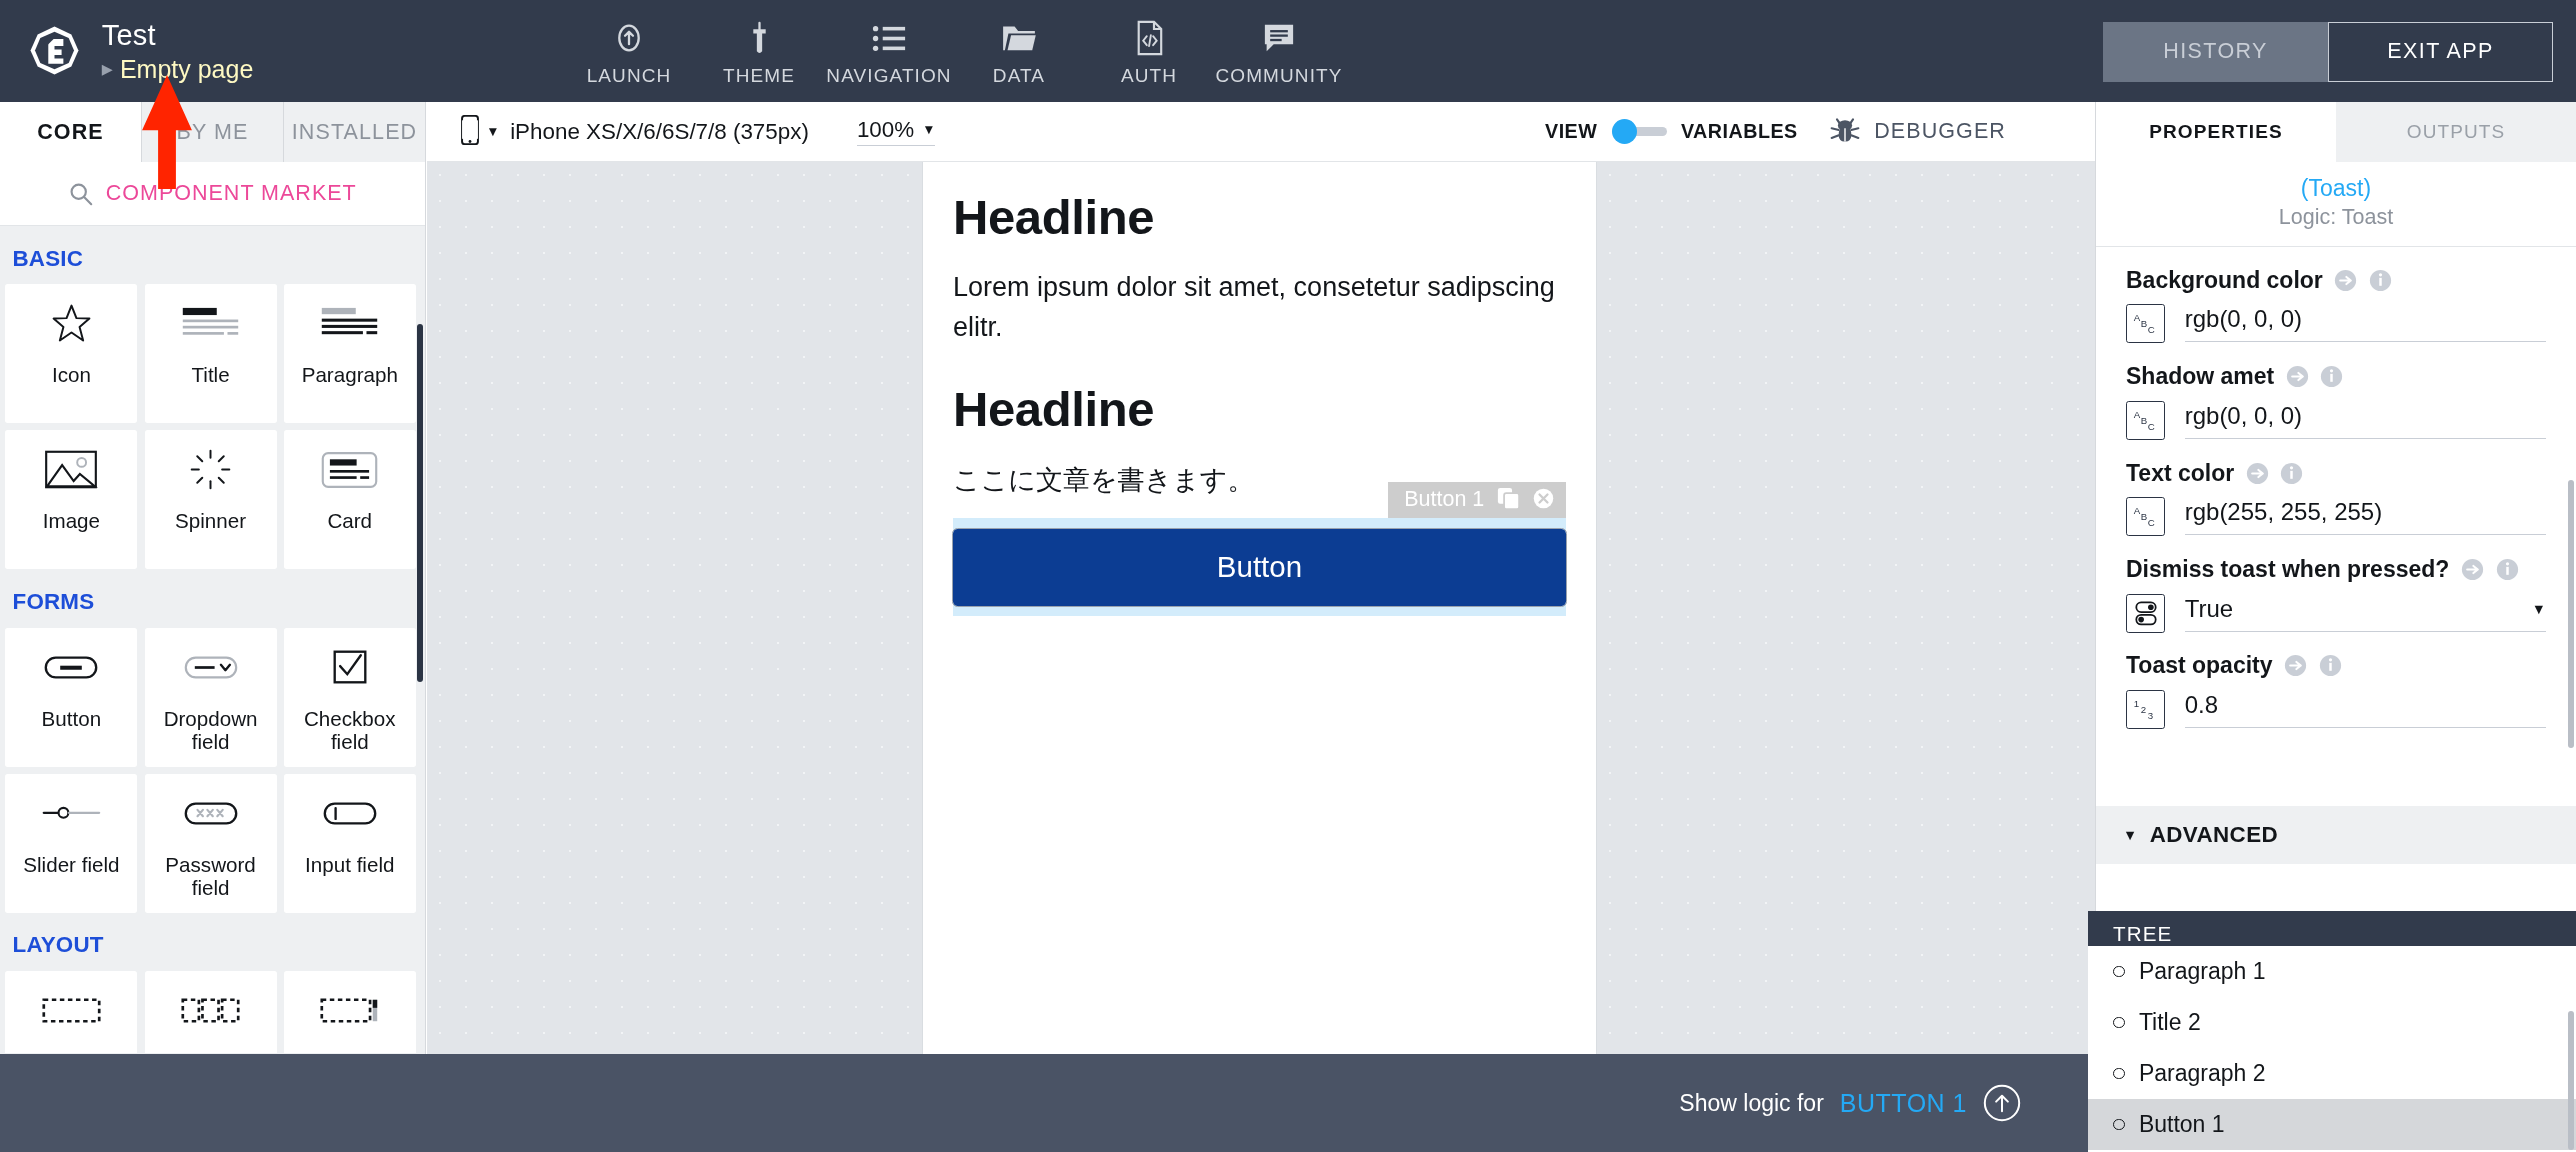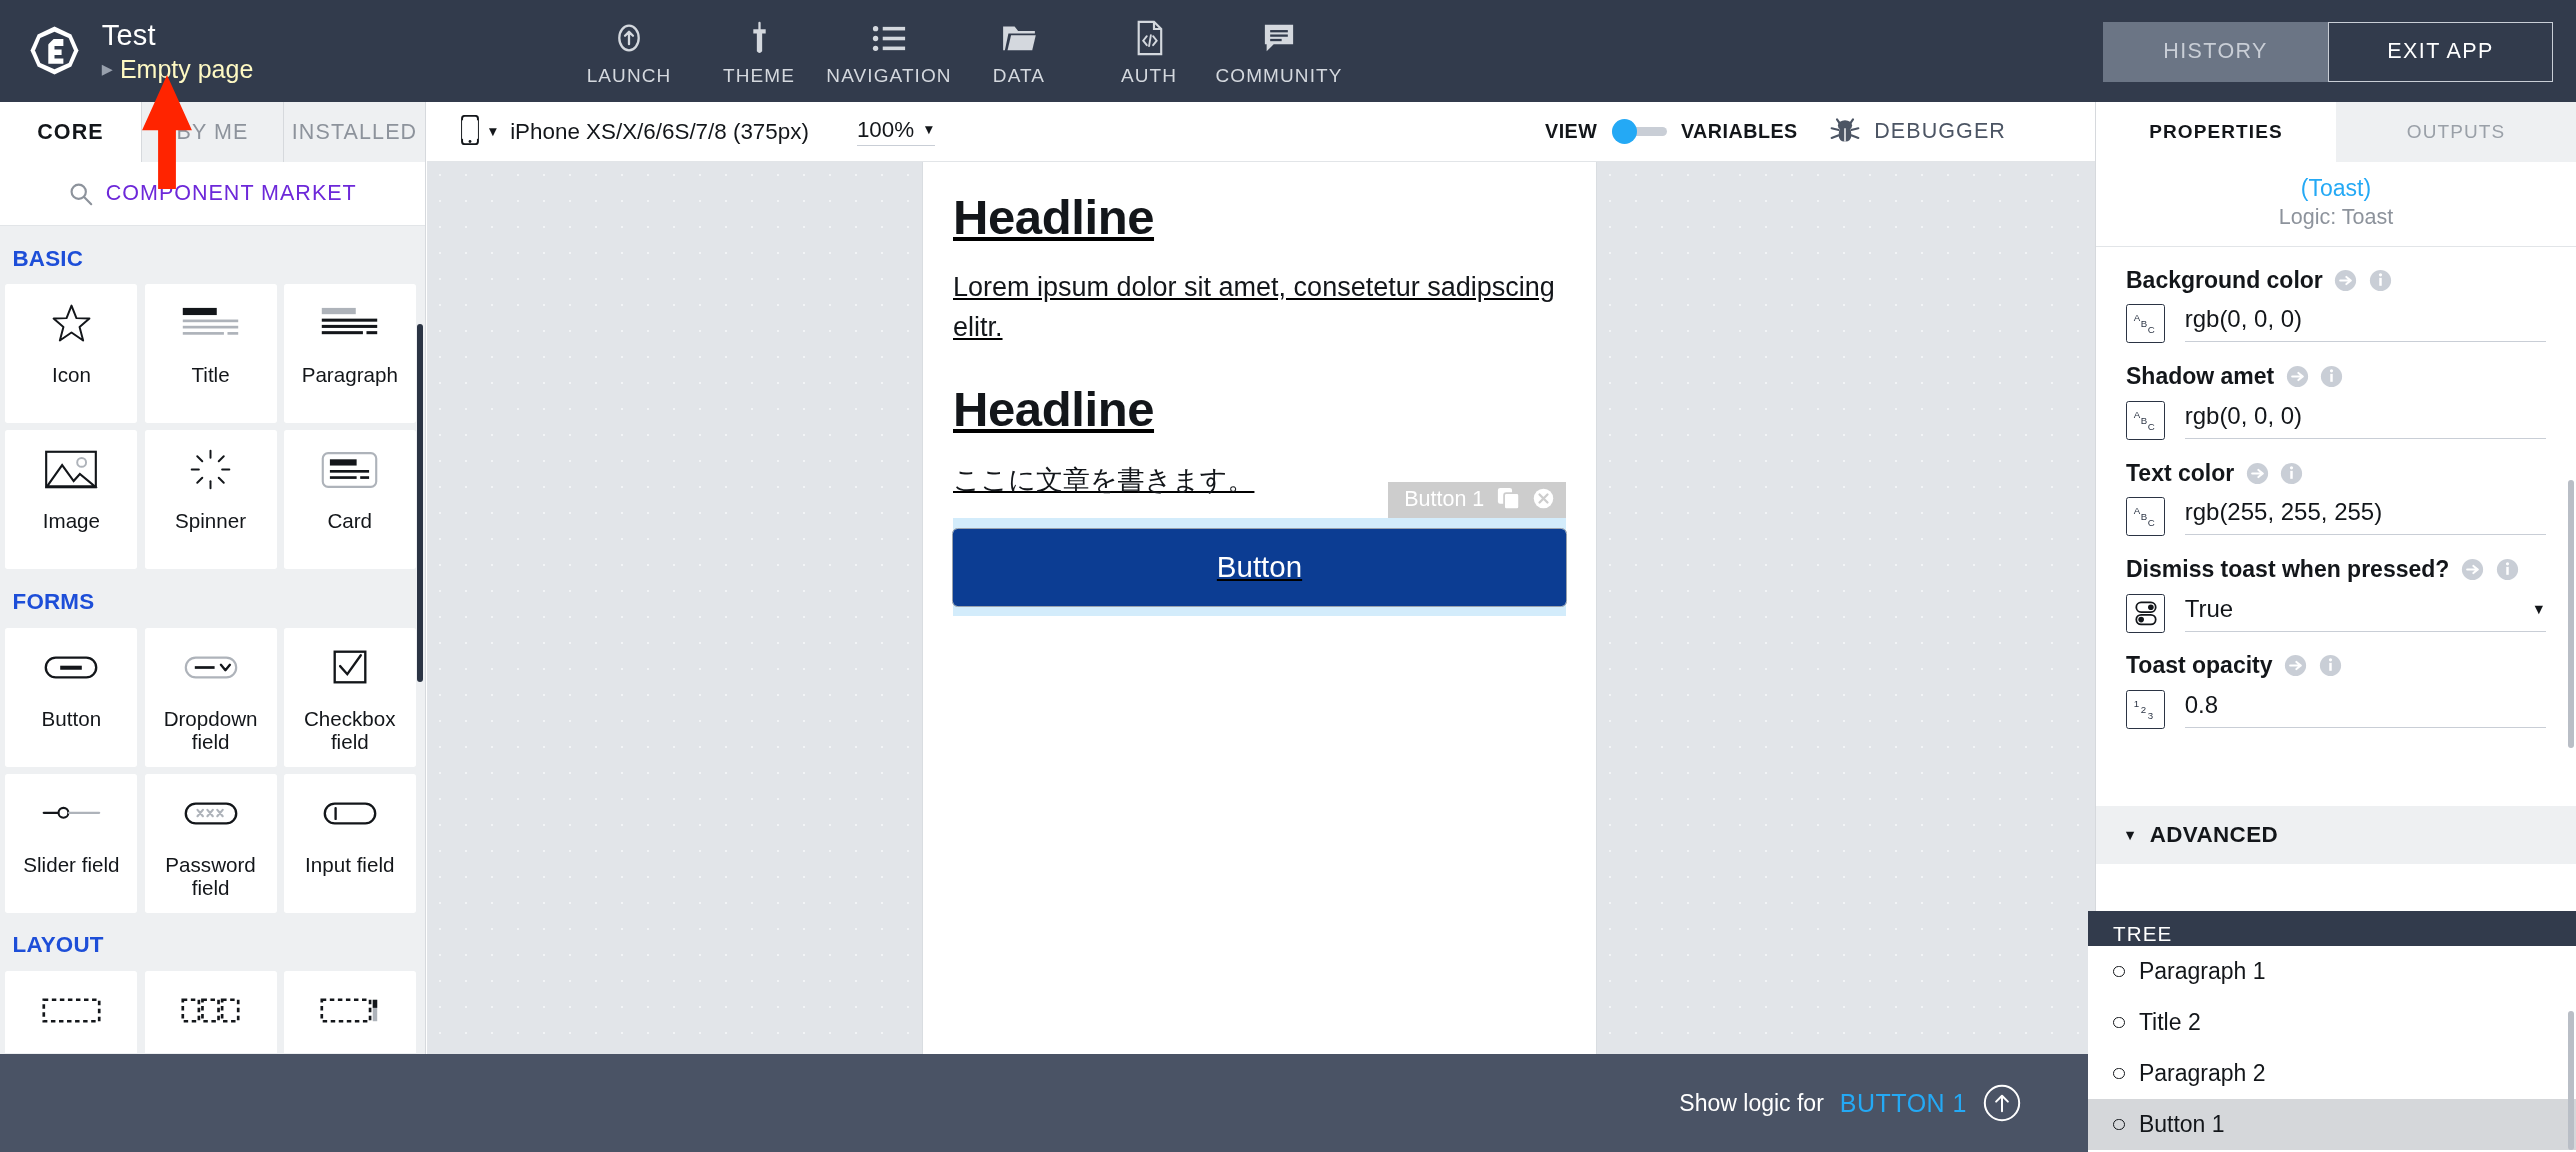--- a/index.html
+++ b/index.html
@@ -56,21 +56,21 @@
     font-size: 21.5px; letter-spacing: 1.1px; color: #8d939c; cursor: pointer;
     border-right: 0.9px solid #d6d9dd;
   }
   .lp-tab:last-child { border-right: none; }
   .lp-tab.active { background: #ffffff; color: #13161a; font-weight: 600; }
   .lp-search {
     height: 64px; background: #ffffff; display: flex; align-items: center;
     justify-content: center; border-bottom: 0.9px solid #e2e5e8;
   }
   .lp-search .sicon { margin-right: 12.5px; display: flex; }
-  .lp-search .stext { color: #6d28d9; font-size: 21.5px; letter-spacing: 1px; }
+  .lp-search .stext { color: #ec4899; font-size: 21.5px; letter-spacing: 1px; }
 
   .lp-scroll { position: relative; height: 827px; overflow: hidden; }
   .sec-head {
     font-size: 22.4px; font-weight: 600; color: #1d4ed8; padding: 19.7px 0 12.5px 12.5px;
     letter-spacing: 0.2px;
   }
   .comp-grid { display: flex; flex-wrap: wrap; padding: 0 5.4px; gap: 7.2px; }
   .comp-card {
     width: 132px; height: 139px; background: #ffffff; border-radius: 2.7px;
     display: flex; flex-direction: column; align-items: center; cursor: pointer;
@@ -126,21 +126,21 @@
     background-image:
       radial-gradient(circle, #f2f4f6 1.3px, transparent 1.4px);
     background-size: 26px 26px;
     overflow: hidden;
   }
   .phone-frame {
     position: absolute; left: 496px; top: 0px; width: 673px; height: 892px;
     background: #ffffff;
     box-shadow: 0 0 0 0.9px #d9dce0;
   }
-  .ph-content { padding: 29px 30px 0 30px; text-decoration: underline; }
+  .ph-content { padding: 29px 30px 0 30px; }
   .ph-h1 {
     font-size: 49px; font-weight: 700; color: #13161a; letter-spacing: -0.4px;
     line-height: 1.1;
   }
   .ph-p { font-size: 27px; color: #13161a; line-height: 1.47; margin-top: 23px; }
   .ph-h2 {
     font-size: 49px; font-weight: 700; color: #13161a; letter-spacing: -0.4px;
     margin-top: 36px; line-height: 1.1;
   }
   .ph-p2 { font-size: 27px; color: #13161a; margin-top: 25px; }

